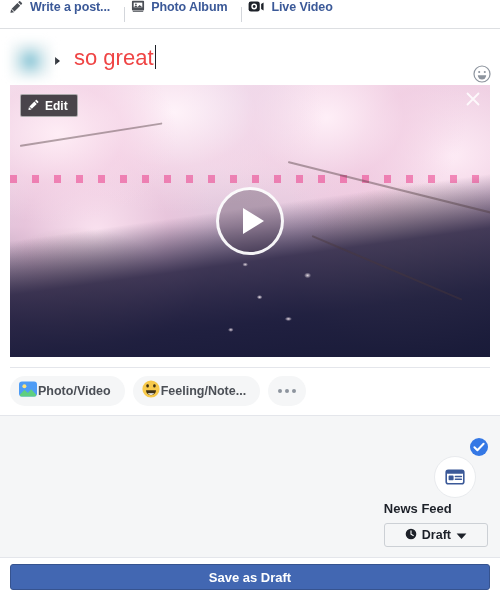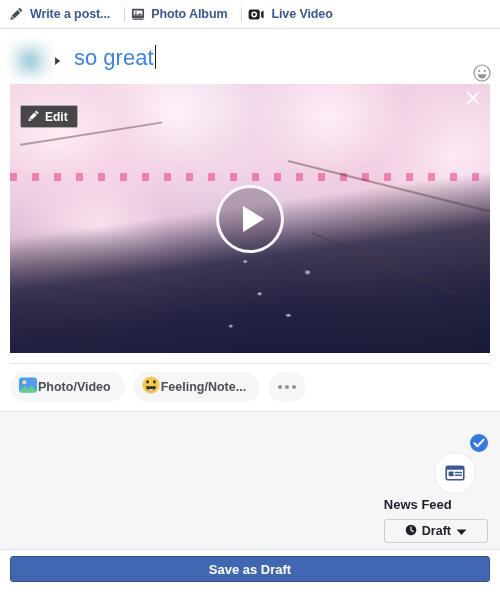--- a/index.html
+++ b/index.html
@@ -30,21 +30,20 @@
     min-height: 29px;
     border-bottom: 1px solid #dddfe2;
     display: flex;
     align-items: center;
     padding-left: 8px;
     background: #ffffff;
     box-sizing: border-box;
   }
   .tab {
     display: flex;
-    align-items: center;
     gap: 6px;
     padding: 0 10px 0 2px;
     height: 100%;
     cursor: pointer;
   }
   .tab-label {
     font-size: 12.5px;
     font-weight: bold;
     color: #3b5998;
     white-space: nowrap;
@@ -82,21 +81,21 @@
   .avatar-caret {
     width: 0; height: 0;
     border-left: 5px solid #1d2129;
     border-top: 4px solid transparent;
     border-bottom: 4px solid transparent;
     margin: 20px 0 0 3px;
     flex: 0 0 auto;
   }
   .post-text {
     font-size: 22px;
-    color: #3b82f6;
+    color: #ef4444;
     margin: 8px 0 0 14px;
     line-height: 26px;
     white-space: pre;
     position: relative;
     font-family: "Liberation Sans", sans-serif;
   }
   .caret-bar {
     display: inline-block;
     width: 1px;
     height: 24px;
@@ -161,21 +160,21 @@
     filter: blur(.6px);
   }
   .media-branch {
     position: absolute;
     background: rgba(74,54,58,.42);
     transform-origin: left center;
     border-radius: 2px;
   }
   .edit-btn {
     position: absolute;
-    top: 21px;
+    top: 9px;
     left: 10px;
     background: rgba(24,24,28,.78);
     border: 1px solid rgba(255,255,255,.55);
     border-radius: 2px;
     height: 21px;
     padding: 0 9px 0 7px;
     display: flex;
     align-items: center;
     gap: 5px;
     cursor: pointer;
@@ -317,21 +316,21 @@
     cursor: pointer;
   }
   .draft-label {
     font-size: 12.5px;
     font-weight: bold;
     color: #1d2129;
   }
 
   
   .footer {
-    padding: 6px 10px 16px 10px;
+    padding: 6px 10px 8px 10px;
     background: #ffffff;
     border-top: 1px solid #e4e6eb;
   }
   .save-btn {
     width: 100%;
     height: 26px;
     background: #4267b2;
     border: 1px solid #36538f;
     border-radius: 3px;
     color: #ffffff;

